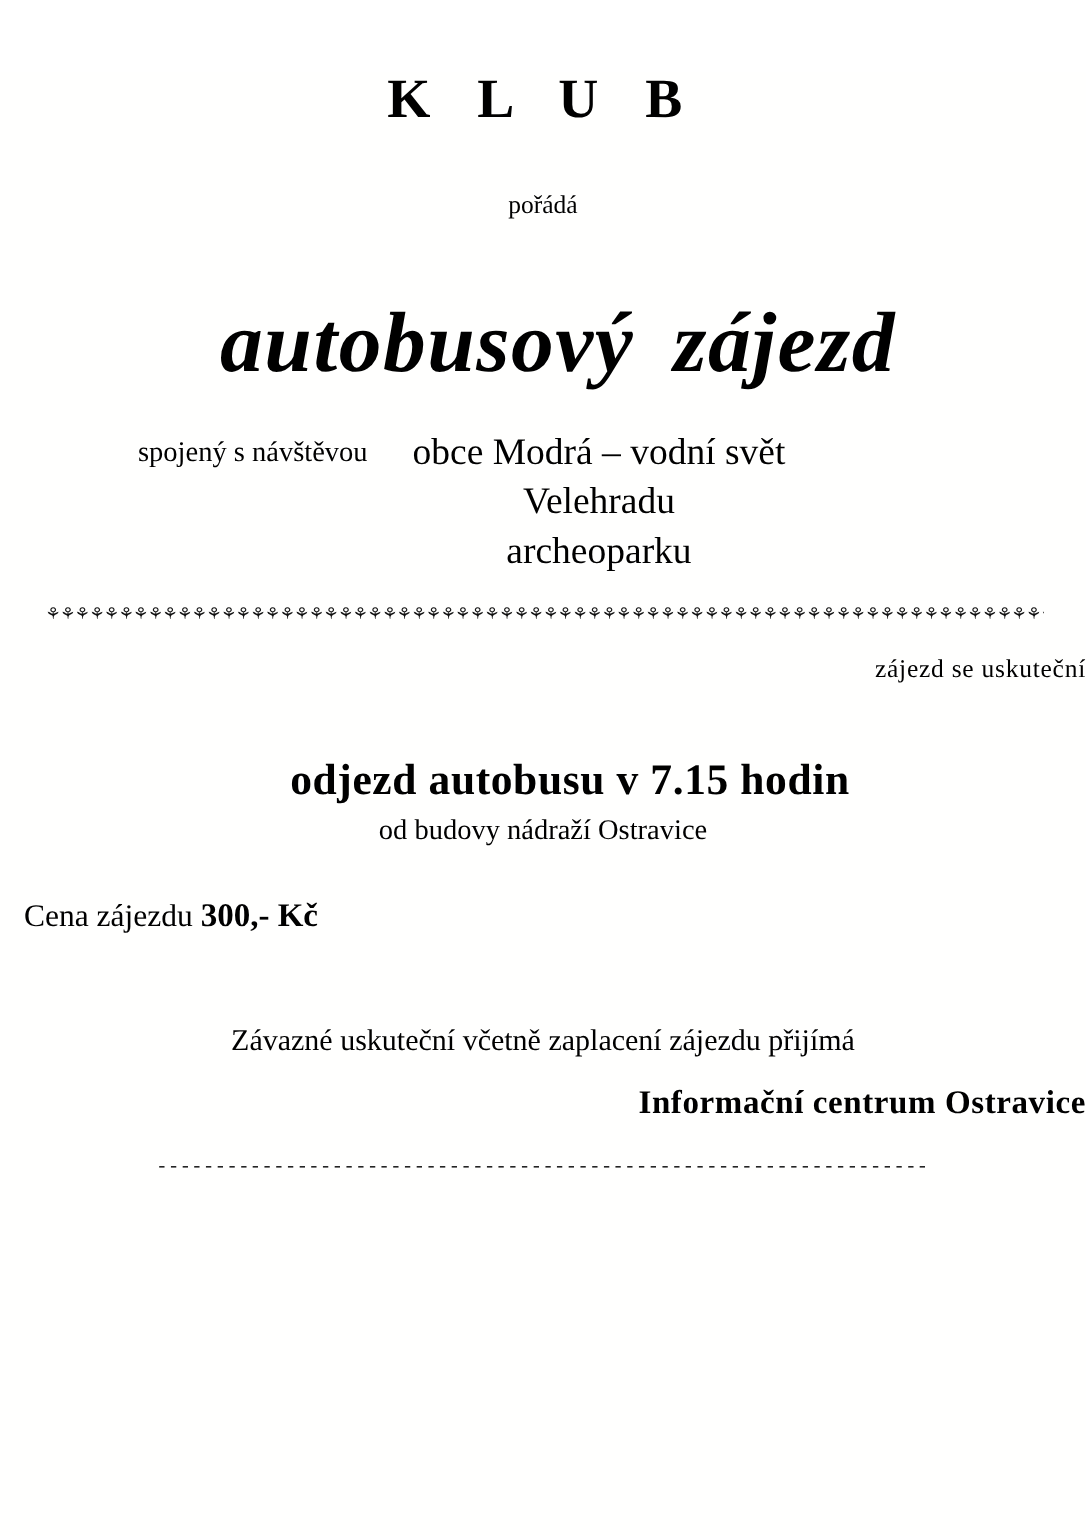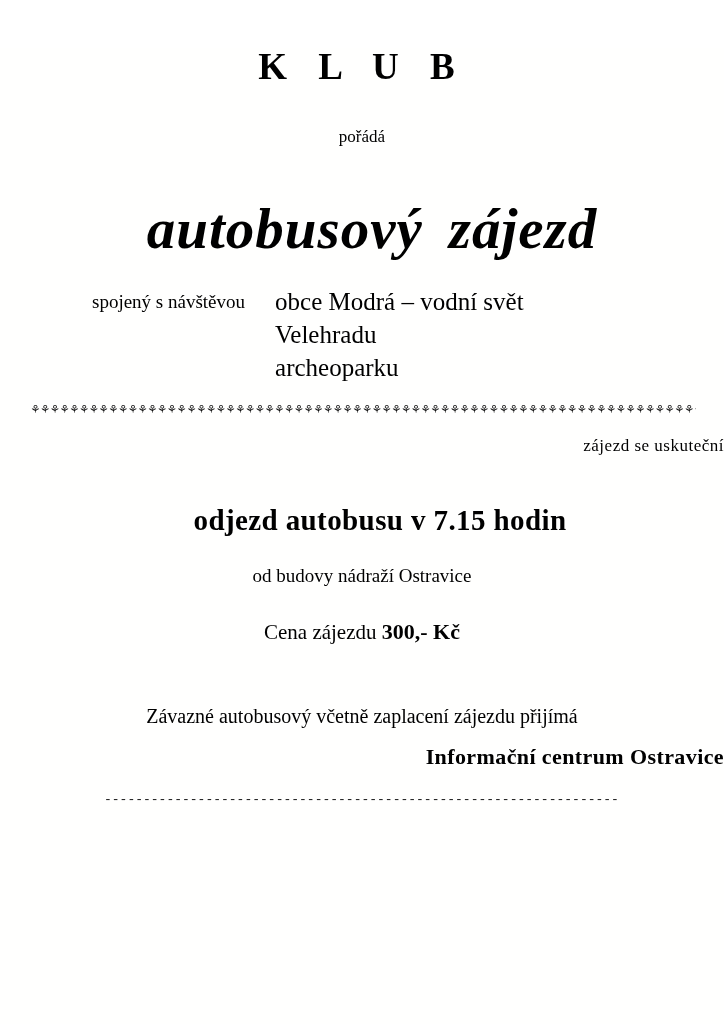--- a/index.html
+++ b/index.html
@@ -69,20 +69,21 @@
     display: inline-block;
     width: 26px;
   }
 
   
   .dest-wrap {
     margin-top: 26px;
     padding-left: 92px;
     display: flex;
     align-items: flex-start;
+    text-align: center;
   }
   .dest-label {
     font-size: 19px;
     padding-top: 6px;
     white-space: nowrap;
   }
   .dest-list {
     margin-left: 30px;
   }
   .dest-list div {
@@ -131,26 +132,27 @@
     text-align: center;
     font-weight: bold;
     font-size: 29px;
     margin-top: 48px;
     letter-spacing: 0.4px;
     padding-left: 36px;
   }
   .departure-from {
     text-align: center;
     font-size: 19px;
-    margin-top: 28px;
+    margin-top: 6px;
   }
   .price {
-    text-align: center;
+    text-align: left;
     font-size: 21px;
     margin-top: 32px;
+    padding-left: 16px;
   }
   .price b {
     font-size: 22px;
   }
 
   
   .footer-note {
     text-align: center;
     font-size: 20px;
     margin-top: 60px;
@@ -205,17 +207,17 @@
 
 
   <div class="departure">odjezd autobusu  v  7.15  hodin</div>
   <div class="departure-from">od budovy  nádraží  Ostravice</div>
 
   <div class="price">
     <span>Cena zájezdu</span>
     <b>300,-  Kč</b>
   </div>
 
-  <div class="footer-note">Závazné autobusový včetně zaplacení zájezdu přijímá</div>
+  <div class="footer-note">Závazné uskuteční včetně zaplacení zájezdu přijímá</div>
   <div class="footer-org">Informační  centrum  Ostravice</div>
   <div class="dashed-rule">------------------------------------------------------------------------------</div>
 
 </div>
 
 </body></html>

